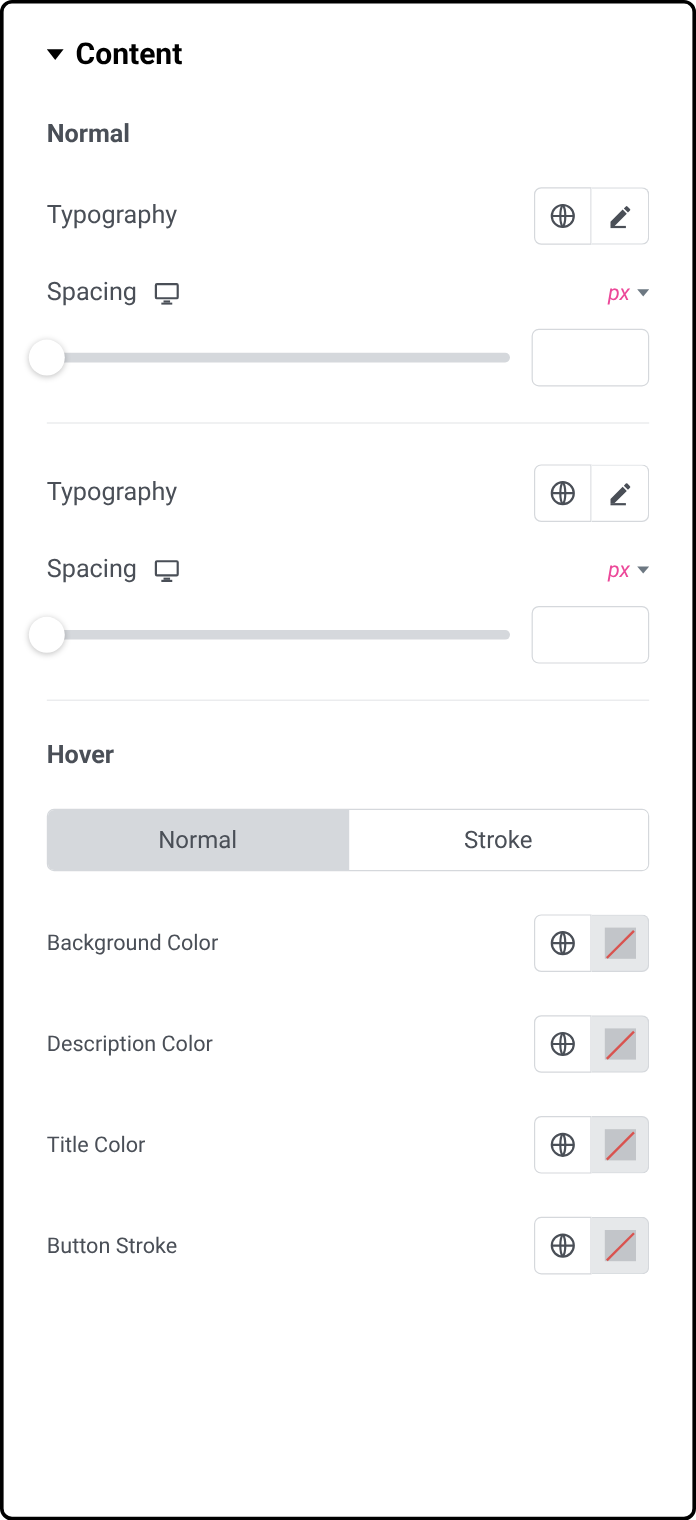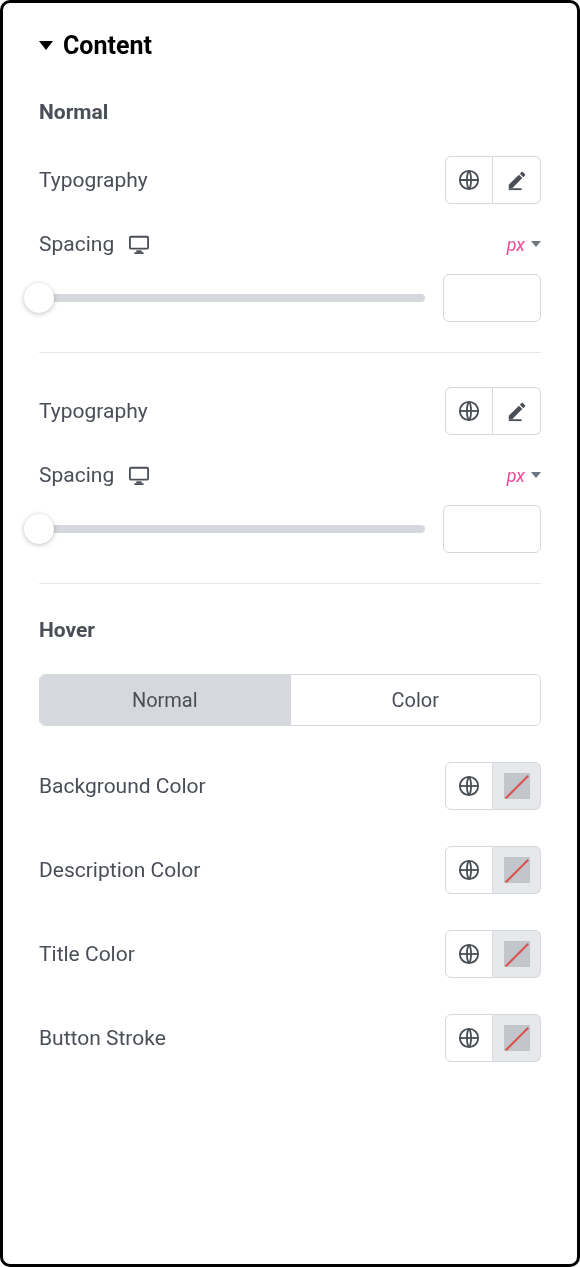--- a/index.html
+++ b/index.html
@@ -147,21 +147,21 @@
     background: #d5d8dc;
   }
   .tab + .tab { border-left: 1px solid #d5d8dc; }
   .color-row {
     display: flex;
     align-items: center;
     justify-content: space-between;
     margin-bottom: 36px;
   }
   .color-label {
-    font-size: 21px;
+    font-size: 18px;
     color: #4a4f57;
   }
   .color-controls {
     display: flex;
   }
   .color-controls .icon-btn { border-radius: 0; }
   .color-controls .icon-btn:first-child { border-top-left-radius: 6px; border-bottom-left-radius: 6px; }
   .swatch-btn {
     width: 48px;
     height: 48px;
@@ -298,21 +298,21 @@
   </div>
 
   <div class="divider"></div>
 </div>
 
 <div>
   <div class="subheading">Hover</div>
 
   <div class="tabs">
     <div class="tab active">Normal</div>
-    <div class="tab">Color</div>
+    <div class="tab">Stroke</div>
   </div>
 
   <div class="color-row">
     <span class="color-label">Background Color</span>
     <div class="color-controls">
       <button class="icon-btn">
         <svg width="22" height="22" viewBox="0 0 24 24" fill="none" stroke="#4a4f57" stroke-width="2">
             <circle cx="12" cy="12" r="10"></circle>
             <path d="M2 12h20"></path>
             <path d="M12 2c3 3.5 3 16.5 0 20"></path>

